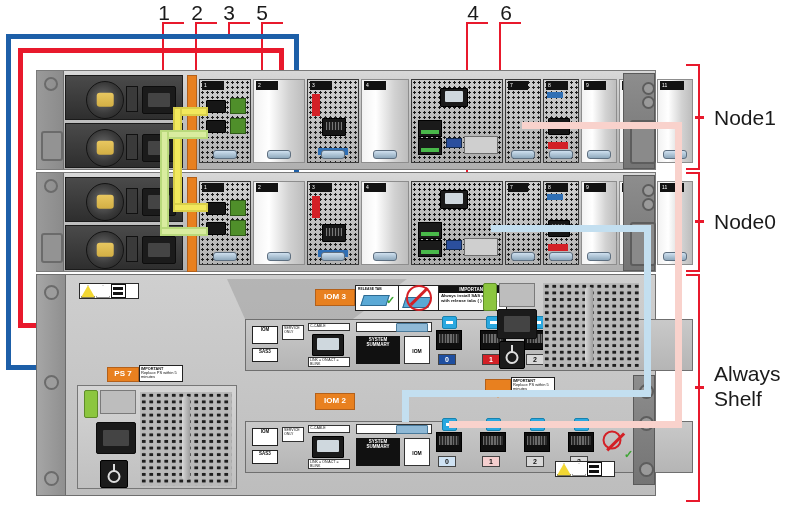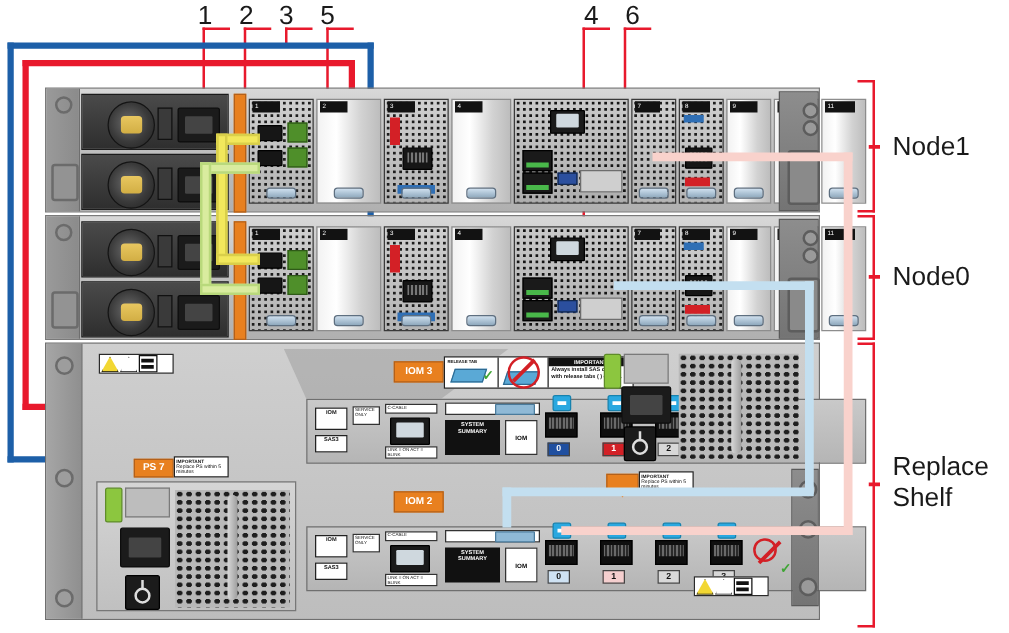--- a/index.html
+++ b/index.html
@@ -609,14 +609,14 @@
 <div class="brk" style="left:686px;top:64px;height:106px;"></div>
 <div class="brk-tick" style="left:695px;top:116px;"></div>
 <div class="grouplbl" style="left:714px;top:106px;">Node1</div>
 
 <div class="brk" style="left:686px;top:172px;height:100px;"></div>
 <div class="brk-tick" style="left:695px;top:220px;"></div>
 <div class="grouplbl" style="left:714px;top:210px;">Node0</div>
 
 <div class="brk" style="left:686px;top:274px;height:228px;"></div>
 <div class="brk-tick" style="left:695px;top:386px;"></div>
-<div class="grouplbl" style="left:714px;top:362px;">Replace
+<div class="grouplbl" style="left:714px;top:362px;">Always
 Shelf</div>
 
 </body></html>

